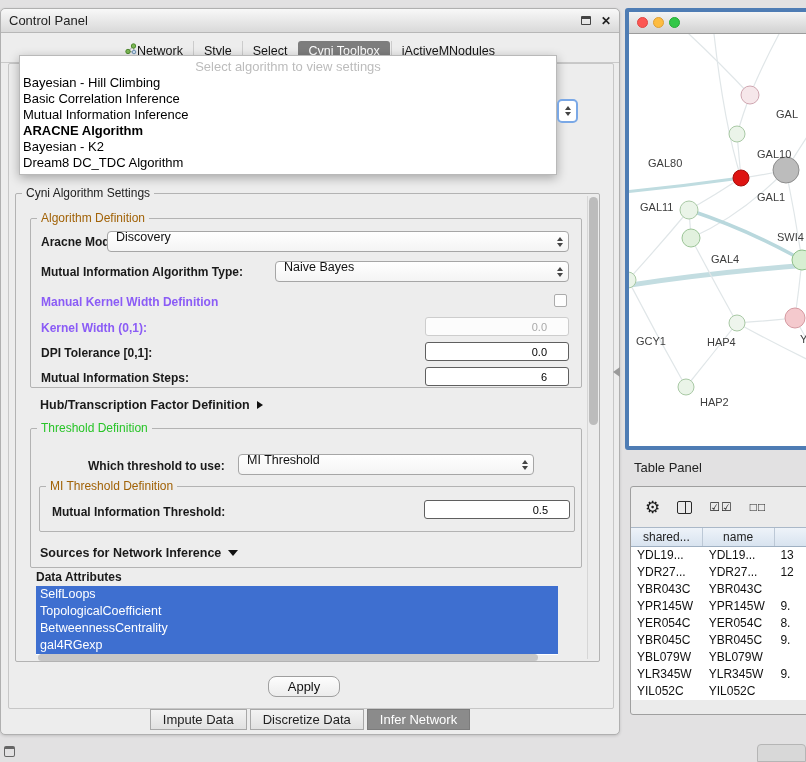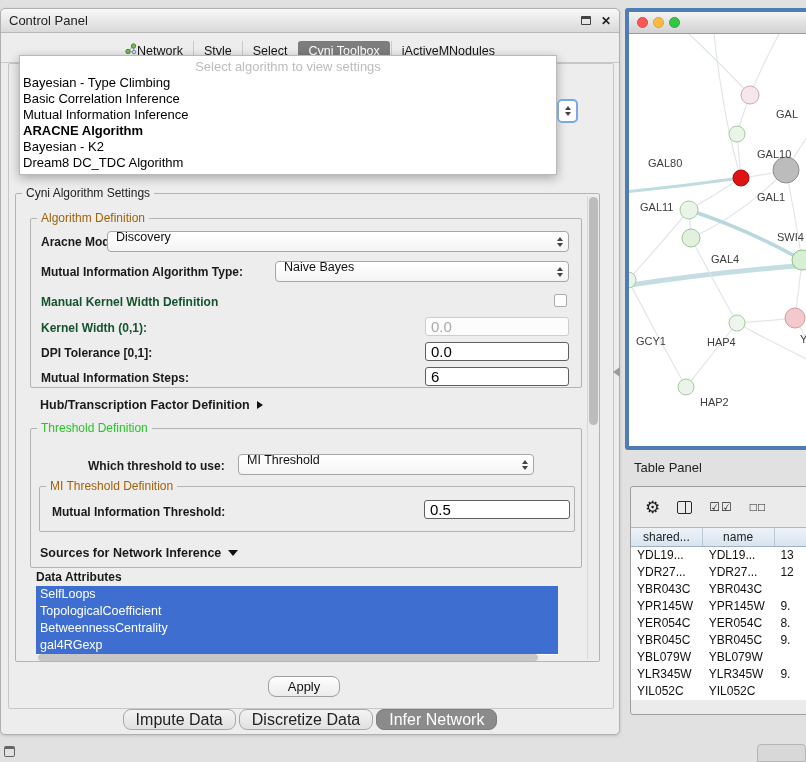--- a/index.html
+++ b/index.html
@@ -28,38 +28,38 @@
   .popup-item{height:16px;line-height:16px;padding-left:3px;font-size:13px;color:#000;white-space:nowrap}
   .popup-item.bold{font-weight:bold}
   .combo-frag{position:absolute;left:556px;top:90px;width:21px;height:24px;background:#fff;border:2px solid #7aa8e6;border-radius:5px;z-index:60;display:flex;flex-direction:column;align-items:center;justify-content:center;gap:2px}
 
   
   .groupbox{position:absolute;border:1px solid #b3b3b3;border-radius:2px}
   .gtitle{position:absolute;top:-8px;left:6px;background:#ededed;padding:0 4px;font-size:12px;font-weight:normal;white-space:nowrap;color:#222}
   .gtitle.blue{color:#a16207}
   .gtitle.green{color:#27c427}
   .blabel{position:absolute;font-weight:bold;font-size:12px;color:#1a1a1a;white-space:nowrap}
-  .blabel.dis{color:#14532d}
+  .blabel.dis{color:#8b5cf6}
   .combo{position:absolute;background:linear-gradient(#ffffff,#f4f4f4);border:1px solid #a6a6a6;border-radius:4px;display:flex;align-items:center;padding:0 20px 9px 8px;font-size:12.5px;color:#111}
   .arrows{position:absolute;right:5px;top:50%;transform:translateY(-50%);display:flex;flex-direction:column;gap:2px}
   .tri-up{width:0;height:0;border-left:3.5px solid transparent;border-right:3.5px solid transparent;border-bottom:4px solid #444}
   .tri-dn{width:0;height:0;border-left:3.5px solid transparent;border-right:3.5px solid transparent;border-top:4px solid #444}
   .tri-right{display:inline-block;width:0;height:0;border-top:4.5px solid transparent;border-bottom:4.5px solid transparent;border-left:6.5px solid #111;margin-left:7px}
   .tri-down-b{display:inline-block;width:0;height:0;border-left:5px solid transparent;border-right:5px solid transparent;border-top:6.5px solid #111;margin-left:7px;vertical-align:1px}
-  .tinput{position:absolute;background:#fff;border:1px solid #5f5f5f;border-radius:3px;font-size:15px;padding:0 5px;color:#000}
+  .tinput{position:absolute;background:#fff;border:1px solid #5f5f5f;border-radius:3px;font-size:11px;text-align:right;padding:0 21px;color:#000}
   .tinput.dis{border-color:#cdcdcd;color:#a9a9a9;background:#fcfcfc}
   .checkbox{position:absolute;width:13px;height:13px;background:#fdfdfd;border:1px solid #ababab;border-radius:2px}
   .vscroll{position:absolute;right:1px;top:2px;width:11px;bottom:2px;background:#ececec;border-left:1px solid #d6d6d6}
   .vthumb{position:absolute;left:1px;top:1px;width:9px;height:228px;background:#bcbcbc;border-radius:5px}
   .attr-list{position:absolute;background:#fff}
   .attr-item{height:17px;line-height:17px;background:#3e6fd0;color:#fff;font-size:12.5px;padding-left:4px;white-space:nowrap}
   .hthumb{position:absolute;height:7px;background:#c7c7c7;border-radius:4px}
   .apply-btn{position:absolute;left:267px;top:667px;width:72px;height:21px;background:linear-gradient(#fdfdfd,#ececec);border:1px solid #9f9f9f;border-radius:8px;font-size:13px;display:flex;align-items:center;justify-content:center;color:#111}
   .bottom-tabs{position:absolute;left:0;top:700px;width:100%;display:flex;justify-content:center;gap:3px}
-  .seg{height:21px;padding:0 12px;display:flex;align-items:center;font-size:16px;background:linear-gradient(#f3f3f3,#e1e1e1);border:1px solid #a8a8a8;border-radius:8px;color:#222}
+  .seg{height:21px;padding:0 12px;display:flex;align-items:center;font-size:13px;background:linear-gradient(#f3f3f3,#e1e1e1);border:1px solid #a8a8a8;border-radius:0;color:#222}
   .seg.sel{background:#8b8b8b;border-color:#7c7c7c;color:#fff}
 
   .splitter-arrow{position:absolute;left:613px;top:367px;width:0;height:0;border-top:5px solid transparent;border-bottom:5px solid transparent;border-right:7px solid #9a9a9a}
 
   
   .netwin{position:absolute;left:625px;top:8px;width:200px;height:442px;border:4px solid #4e7cb4;border-radius:3px;background:#fff;overflow:hidden}
   .net-titlebar{height:22px;background:linear-gradient(#f4f4f4,#d1d1d1);border-bottom:1px solid #9c9c9c;position:relative}
   .tl{position:absolute;top:5px;width:11px;height:11px;border-radius:50%}
   .tl.red{left:8px;background:#fc5753;border:1px solid #df4744}
   .tl.yellow{left:24px;background:#fdbc40;border:1px solid #de9f34}
@@ -116,21 +116,21 @@
       <div class="tab">
         <span>jActiveMNodules</span>
       </div>
     </div>
 
   <div class="content-frame"></div>
 
   <div class="popup">
     <div class="popup-ph">Select algorithm to view settings</div>
     <div>
-        <div class="popup-item">Bayesian - Type Climbing</div>
+        <div class="popup-item">Bayesian - Hill Climbing</div>
         <div class="popup-item">Basic Correlation Inference</div>
         <div class="popup-item">Mutual Information Inference</div>
         <div class="popup-item bold">ARACNE Algorithm</div>
         <div class="popup-item">Bayesian - K2</div>
         <div class="popup-item">Dream8 DC_TDC Algorithm</div>
       </div>
   </div>
   <div class="combo-frag">
     <span class="tri-up"></span>
     <span class="tri-dn"></span>

